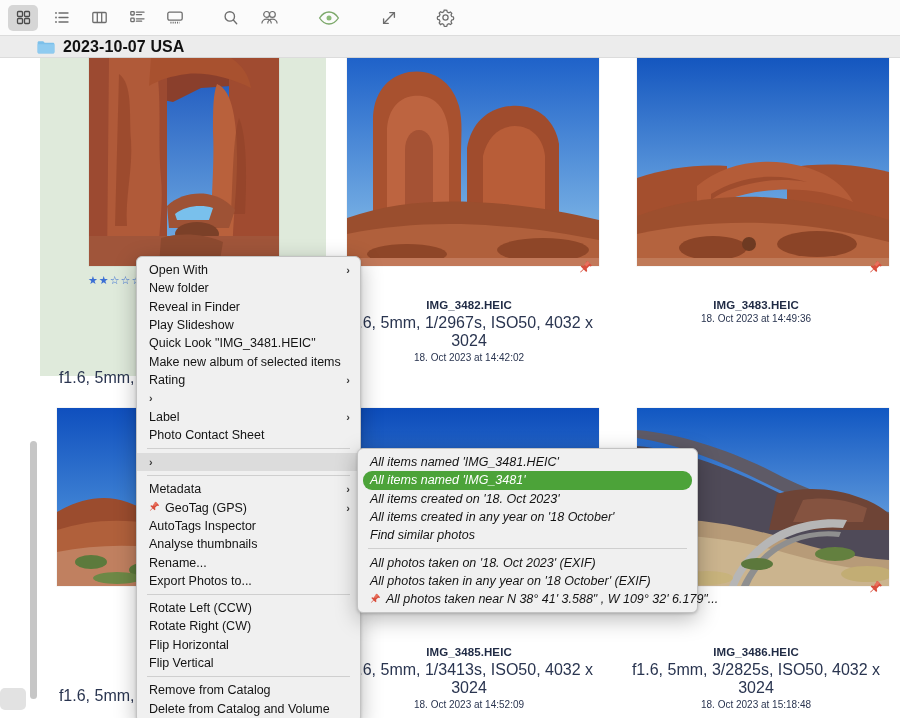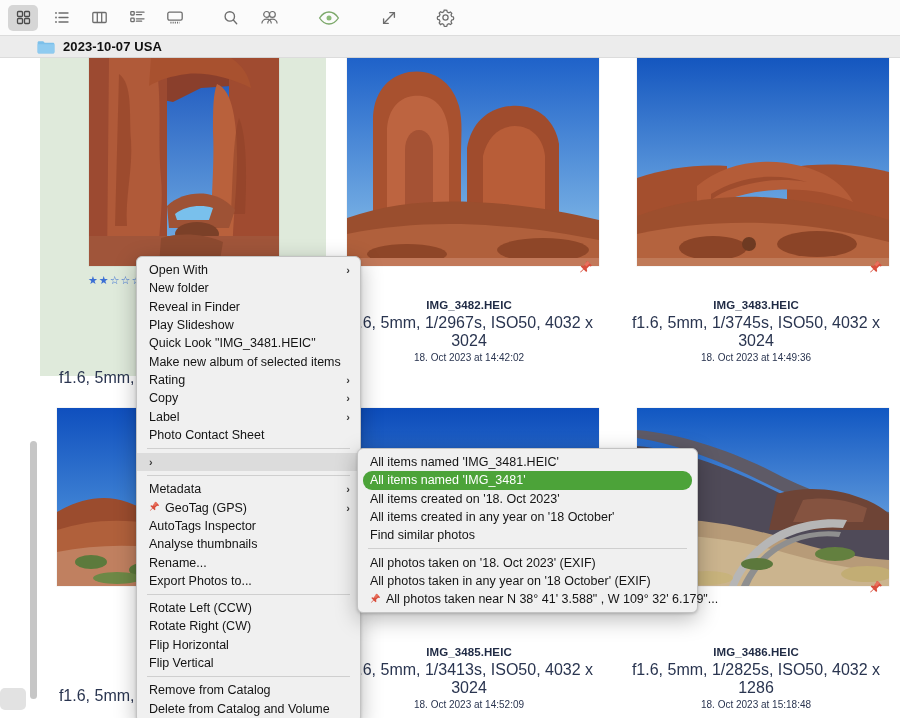--- a/index.html
+++ b/index.html
@@ -33,21 +33,21 @@
   
   .grouphdr {
     position: absolute; left: 0; top: 36px; width: 900px; height: 22px;
     background: #ececec;
     border-bottom: 1px solid #dcdcdc;
     display: flex; align-items: center;
   }
   .grouphdr .folder { margin-left: 37px; display:flex; align-items:center; }
   .grouphdr .gtitle {
     margin-left: 8px;
-    font-size: 13px; font-weight: bold; color: #111;
+    font-size: 16px; font-weight: bold; color: #111;
     letter-spacing: 0.1px;
   }
 
   
   .grid {
     position: absolute; left: 0; top: 58px; width: 900px; height: 660px;
     background: #ffffff;
   }
   .cell { position: absolute; }
   .cell.selected { background: #dfeadb; }
@@ -100,21 +100,21 @@
   .mi .mipin { margin-right: 5px; font-size: 11px; }
   .mi.hover { background: #dcdcdc; }
   .mi.green {
     background: #4ca339; color: #ffffff;
     border-radius: 9px;
     margin: 0 5px; padding-left: 7px;
   }
   .msep { height: 1px; background: #cfcfcf; margin: 4px 10px; }
 
   #ctxmenu { left: 136px; top: 256px; width: 225px; }
-  #findsub { left: 357px; top: 448px; width: 341px; }
+  #findsub { left: 357px; top: 448px; width: 341px; font-style: italic; }
 </style>
 </head>
 <body>
 
 <div id="app">
 
   <div class="toolbar">
     <div class="tb-gap-sm"></div>
 
     <div class="tb-btn active">
@@ -301,21 +301,20 @@
   <ellipse cx="180" cy="186" rx="40" ry="13" fill="#8b4427"></ellipse>
   <circle cx="112" cy="186" r="7" fill="#6e3a22"></circle>
   <path d="M0 200h252v8H0z" fill="#c07a58"></path>
 </svg></div>
         <span class="pin" style="left: 257px; top: 202px;"><svg width="14" height="14" viewBox="0 0 14 14">
         <path d="M8.6 1.1l4.3 4.3-1.1 1.1-1.5-.4-2.6 2.6.5 2.2-1 1-2.5-2.5-3.1 3.1-.5-.5 3.1-3.1L1.7 6.4l1-1 2.2.5L7.5 3.3l-.4-1.5z" fill="#d94f3d"></path>
         <path d="M8.6 1.1l2.2 2.2-3.3 3.3-2.2-2.2z" fill="#e8705c"></path>
       </svg></span>
         <div class="caption" style="top: 241px;">
           <div class="cap-name">IMG_3483.HEIC</div>
-          <div class="cap-exif">f1.6, 5mm, 1/3745s, ISO50, 4032 x 3024</div>
           <div class="cap-date">18. Oct 2023 at 14:49:36</div>
         </div>
       </div>
       <div class="cell" style="left: 40px; top: 318px; width: 286px; height: 318px;">
         <div class="thumb" style="position: absolute; left: 17px; top: 32px; width: 190px; height: 178px;"><svg width="190" height="178" viewBox="0 0 190 178" preserveAspectRatio="none">
   <defs>
               <linearGradient id="g4" x1="0" y1="0" x2="0" y2="1">
     <stop offset="0" stop-color="#0f4fbe"></stop>
                 <stop offset="1" stop-color="#63a8e4"></stop>
               </linearGradient>
@@ -385,21 +384,21 @@
   <ellipse cx="198" cy="146" rx="20" ry="7" fill="#63803f"></ellipse>
   <ellipse cx="230" cy="166" rx="26" ry="8" fill="#c2ad74"></ellipse>
   <ellipse cx="70" cy="170" rx="26" ry="7" fill="#c8b37c"></ellipse>
 </svg></div>
         <span class="pin" style="left: 257px; top: 204px;"><svg width="14" height="14" viewBox="0 0 14 14">
         <path d="M8.6 1.1l4.3 4.3-1.1 1.1-1.5-.4-2.6 2.6.5 2.2-1 1-2.5-2.5-3.1 3.1-.5-.5 3.1-3.1L1.7 6.4l1-1 2.2.5L7.5 3.3l-.4-1.5z" fill="#d94f3d"></path>
         <path d="M8.6 1.1l2.2 2.2-3.3 3.3-2.2-2.2z" fill="#e8705c"></path>
       </svg></span>
         <div class="caption" style="top: 270px;">
           <div class="cap-name">IMG_3486.HEIC</div>
-          <div class="cap-exif">f1.6, 5mm, 1/2825s, ISO50, 4032 x 1286</div>
+          <div class="cap-exif">f1.6, 5mm, 3/2825s, ISO50, 4032 x 3024</div>
           <div class="cap-date">18. Oct 2023 at 15:18:48</div>
         </div>
       </div>
     </div>
 
   <div class="vscroll" style="left:30px; top:441px; height:258px;"></div>
   <div class="corner-chip"></div>
 
   <div class="menu" id="ctxmenu">
       <div class="mi">
@@ -419,21 +418,20 @@
         <span class="lbl">Quick Look "IMG_3481.HEIC"</span>
       </div>
       <div class="mi">
         <span class="lbl">Make new album of selected items</span>
       </div>
       <div class="mi">
         <span class="lbl">Rating</span>
         <span class="chev">›</span>
       </div>
       <div class="mi">
-        <span class="lbl">Copy</span>
         <span class="chev">›</span>
       </div>
       <div class="mi">
         <span class="lbl">Label</span>
         <span class="chev">›</span>
       </div>
       <div class="mi">
         <span class="lbl">Photo Contact Sheet</span>
       </div>
       <div class="msep"></div>

